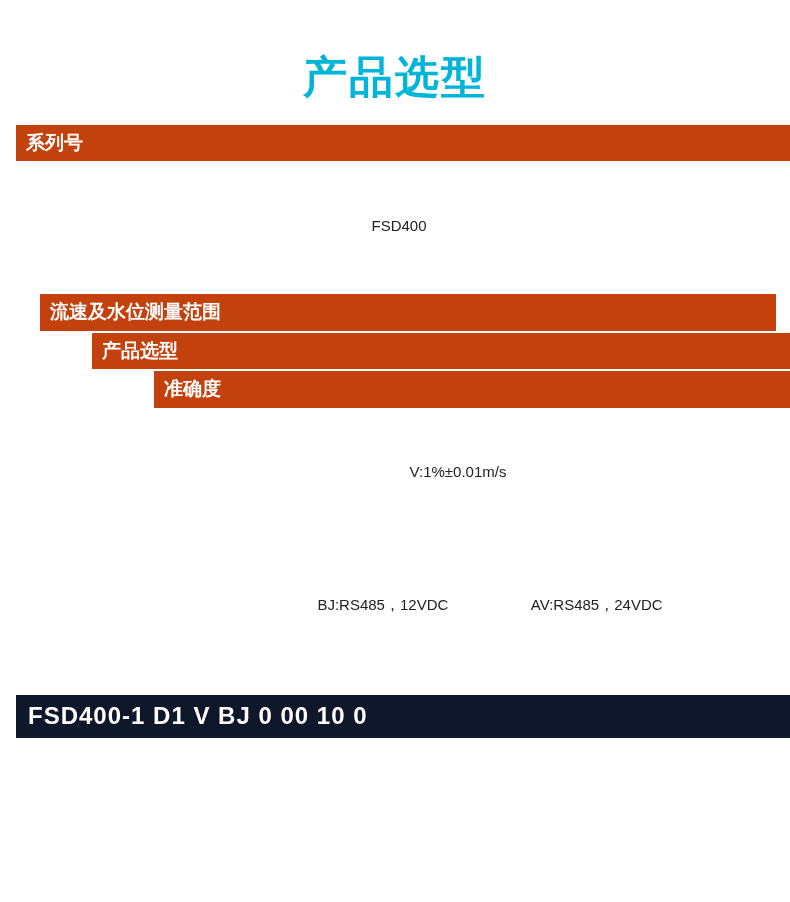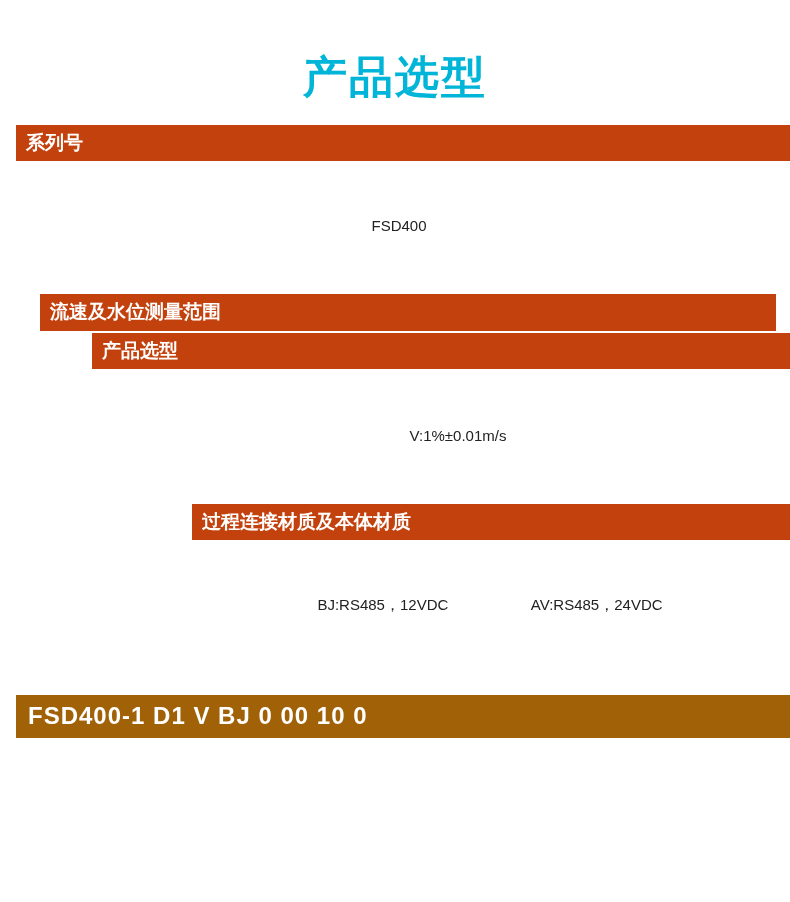--- a/index.html
+++ b/index.html
@@ -53,21 +53,21 @@
   }
   .opts .line {
     white-space: pre;
     text-align: center;
   }
   .footer {
     position: absolute;
     left: 16px;
     right: 0;
     bottom: 26px;
-    background: #a16207;
+    background: #0f172a;
     color: #ffffff;
     font-size: 24px;
     font-weight: bold;
     letter-spacing: 1px;
     padding: 7px 0 8px 12px;
     box-sizing: border-box;
     width: 774px;
   }
 </style>
 </head>
@@ -88,27 +88,27 @@
 
     <div class="row">
       <div class="bar" style="margin-left:24px;width:736px;">流速及水位测量范围</div>
     </div>
 
     <div class="row">
       <div class="bar" style="margin-left:76px;width:698px;">产品选型</div>
     </div>
 
     <div class="row">
+      <div class="bar" style="margin-left:138px;width:636px;">准确度</div>
       <div class="opts" style="padding-left:126px;">
         <div class="line">V:1%±0.01m/s</div>
       </div>
     </div>
 
     <div class="row">
-      <div class="bar" style="margin-left:176px;width:598px;">过程连接材质及本体材质</div>
       <div class="opts" style="padding-left:190px;">
         <div class="line">BJ:RS485，12VDC                    AV:RS485，24VDC</div>
         
         
         
         
         
       </div>
     </div>
 

